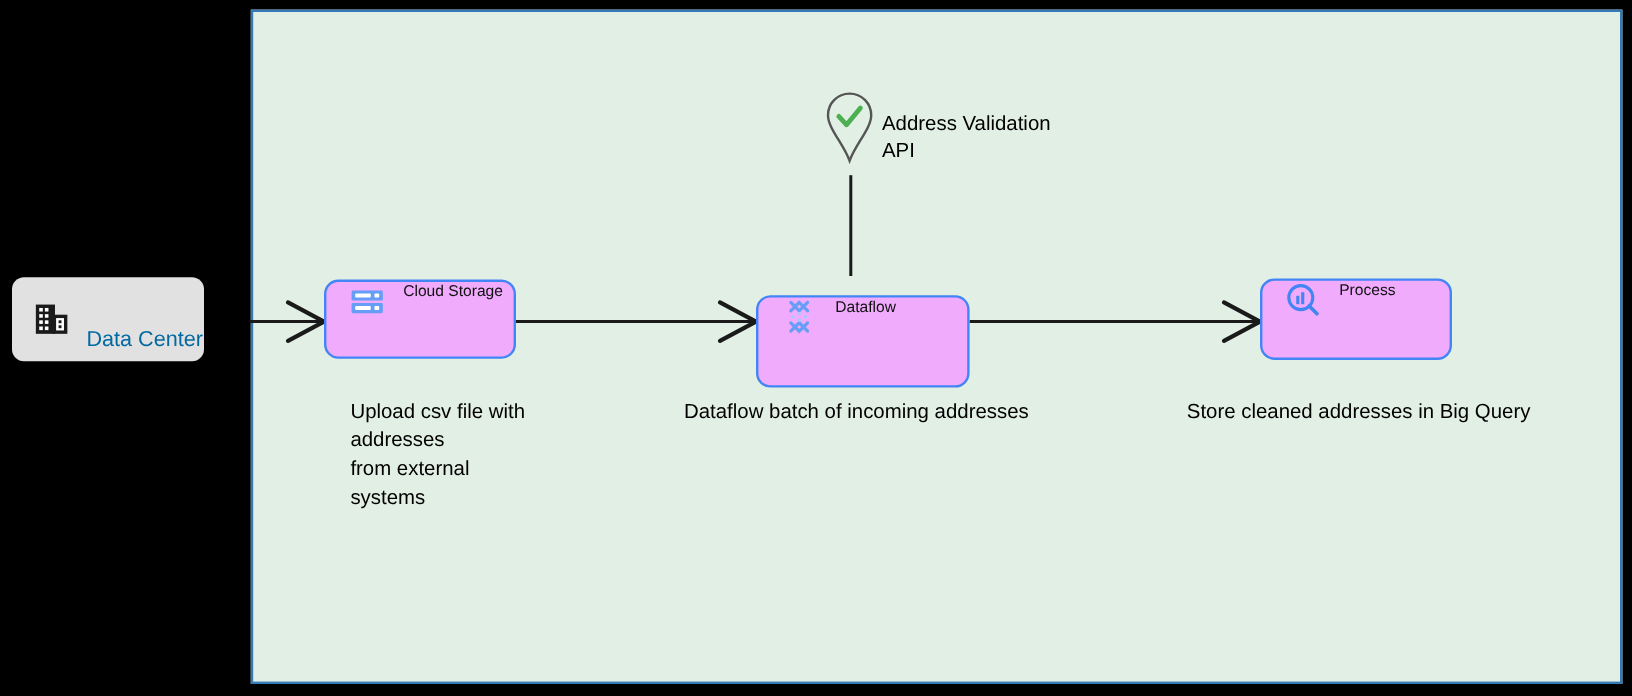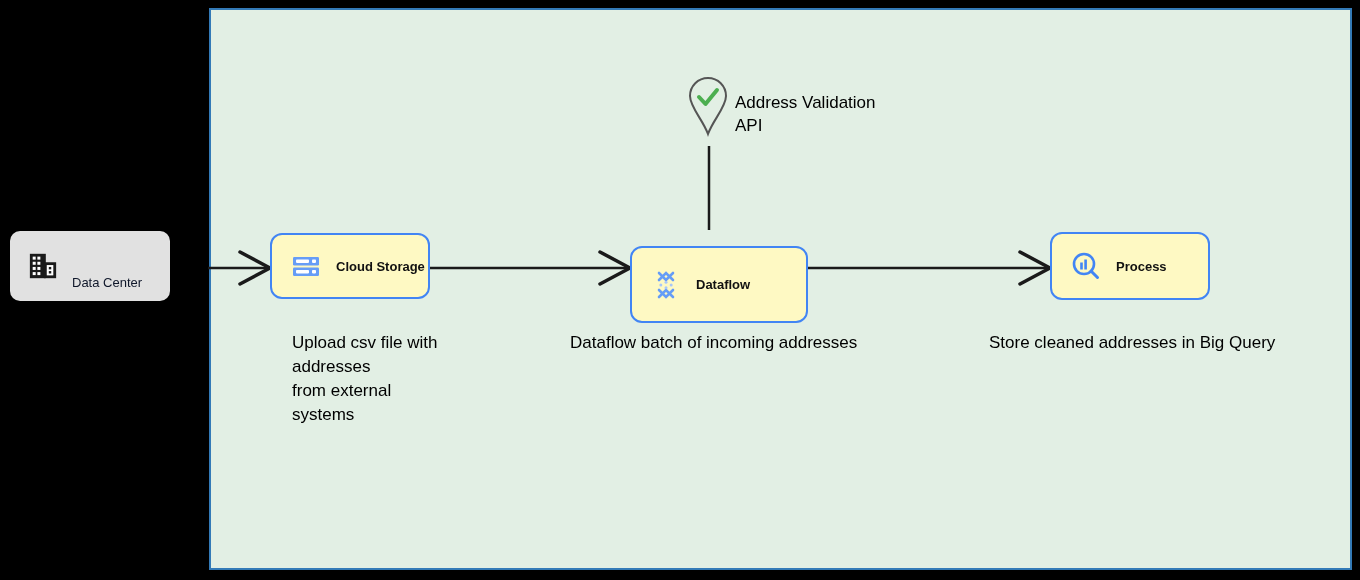--- a/index.html
+++ b/index.html
@@ -41,36 +41,34 @@
     box-sizing: border-box;
   }
   #data-center-node .dc-icon {
     margin-left: 18px;
     width: 30px;
     height: 30px;
     display: block;
   }
   #data-center-node .dc-label {
     margin-left: 14px;
-    font-size: 13px;
-    color: #0f172a;
+    font-size: 18px;
+    color: #0369a1;
     white-space: nowrap;
     margin-top: 32px;
   }
 
   
   .svc-node {
     position: absolute;
-    background: #fef9c3;
+    background: #f0abfc;
     border: 2px solid #4285f4;
     border-radius: 12px;
     box-sizing: border-box;
     display: flex;
-    align-items: center;
-    font-weight: bold;
   }
   .svc-node .svc-icon {
     flex: 0 0 auto;
     width: 32px;
     height: 32px;
     margin-left: 18px;
     display: block;
   }
   .svc-node .svc-label {
     margin-left: 14px;

